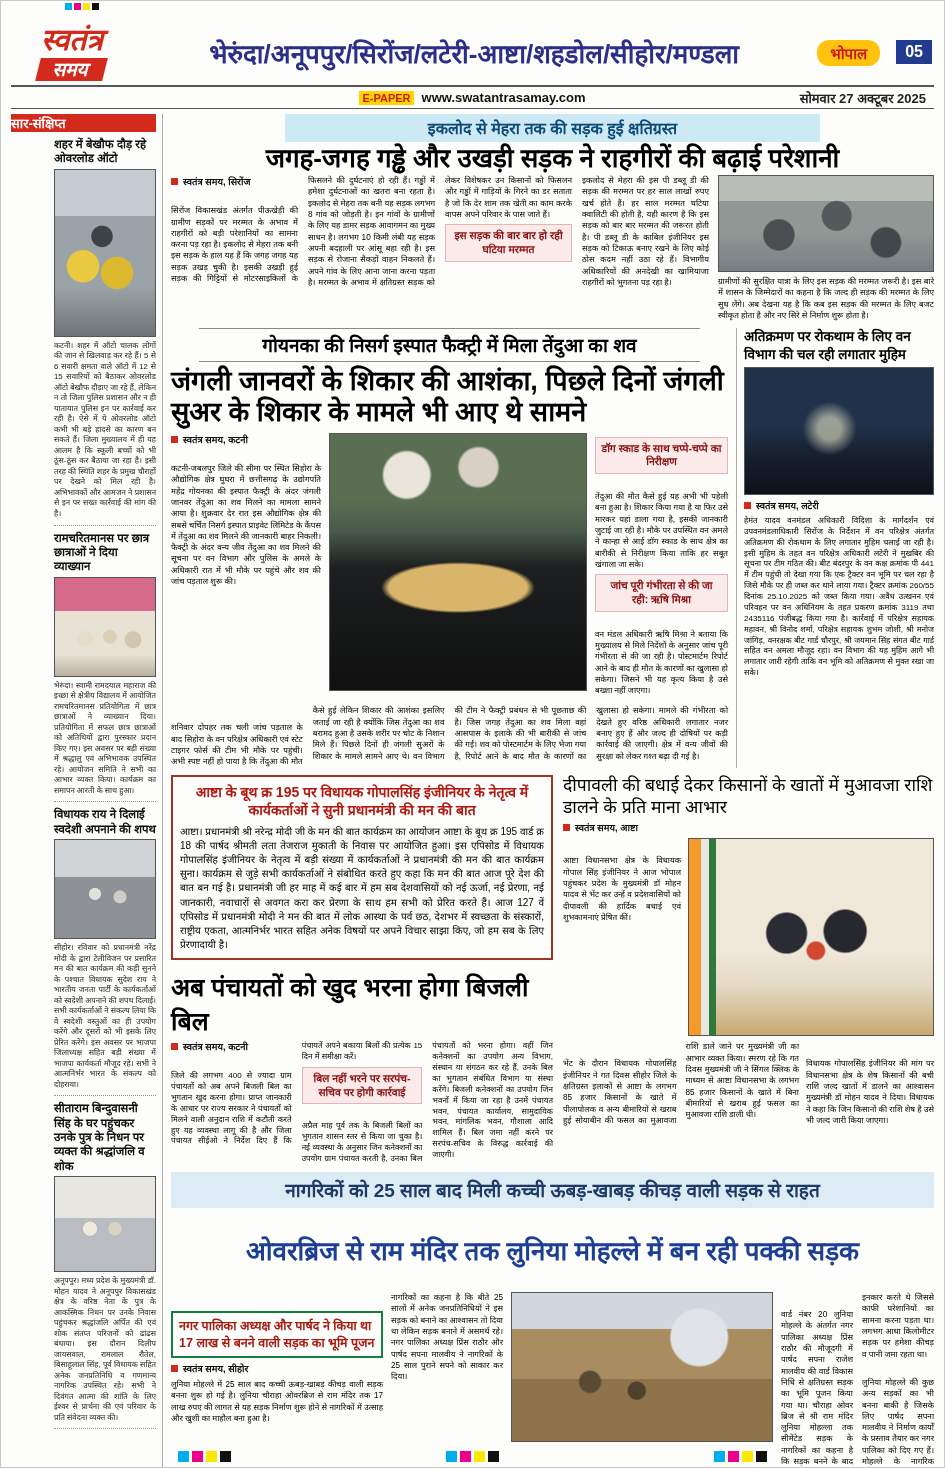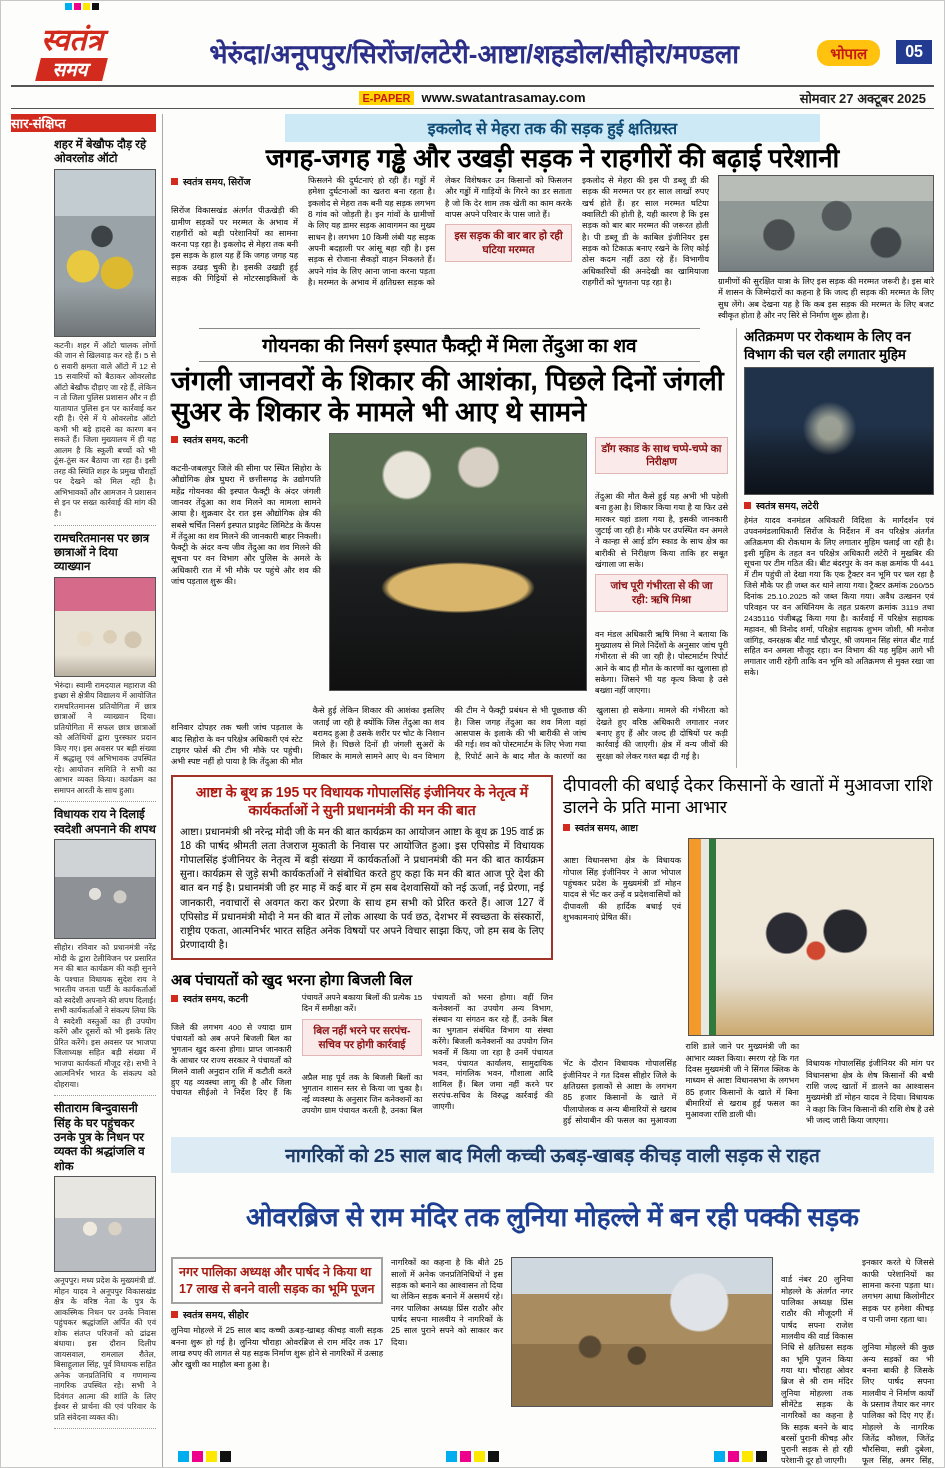--- a/index.html
+++ b/index.html
@@ -112,37 +112,37 @@
   .forest-headline { font-weight:bold; font-size:13.5px; line-height:1.28; margin:0 0 4px; }
   .forest-body { font-size:8px; line-height:1.36; text-align:justify; margin:0; }
 
   
   .middle-row { display:flex; gap:10px; }
   .mid-left { width:382px; flex:none; }
   .asta-box { border:2px solid #a23327; padding:6px 7px; }
   .asta-headline { color:#b01810; font-weight:bold; font-size:14px; line-height:1.32; text-align:center; margin:0 0 5px; }
   .asta-body { font-size:10px; line-height:1.42; text-align:justify; margin:0; }
   .bijli { margin-top:9px; }
-  .bijli-headline { font-size:15px; font-weight:bold; margin:0 0 4px; }
+  .bijli-headline { font-size:25px; font-weight:bold; margin:0 0 4px; }
   .bijli-content { column-count:3; column-gap:10px; font-size:8px; line-height:1.36; text-align:justify; }
   .mid-right { flex:1; min-width:0; }
   .diwali-headline { font-size:17.5px; font-weight:normal; line-height:1.25; margin:0 0 3px; }
   .diwali-row { display:flex; gap:7px; margin-top:2px; }
   .diwali-left { width:118px; flex:none; font-size:8.2px; line-height:1.38; text-align:justify; }
   .photo-cm { flex:1; }
   .diwali-bottom { display:flex; gap:7px; margin-top:5px; }
   .diwali-b2 { flex:1; column-count:2; column-gap:9px; font-size:8.2px; line-height:1.38; text-align:justify; min-width:0; }
   .diwali-b3 { width:128px; flex:none; font-size:8.2px; line-height:1.38; text-align:justify; }
 
   
   .bottom-banner { background:#dcebf4; color:#1d3b66; font-weight:bold; font-size:19px; text-align:center; padding:5px; }
   .bottom-headline { color:#1c3f94; font-size:26px; font-weight:bold; text-align:center; padding:3px 0 2px; }
   .bottom-content { display:flex; gap:8px; }
   .bottom-left { width:212px; flex:none; }
-  .bottom-subhead { border:2px solid #a3a3a3; color:#a61c12; font-weight:bold; font-size:12.5px; line-height:1.32; padding:5px 6px; margin-bottom:4px; }
+  .bottom-subhead { border:2px solid #15803d; color:#a61c12; font-weight:bold; font-size:12.5px; line-height:1.32; padding:5px 6px; margin-bottom:4px;margin-top:19px; }
   .bottom-b { font-size:8.2px; line-height:1.38; text-align:justify; margin:0; }
   .bottom-mid { width:112px; flex:none; }
   .photo-construction { width:262px; flex:none; }
   .bottom-right { flex:1; column-count:2; column-gap:9px; font-size:8.2px; line-height:1.38; text-align:justify; min-width:0; }
 
   
   .reg-row { position:absolute; bottom:5px; left:0; right:0; display:flex; justify-content:space-around; padding:0 70px; }
   .reg-group { display:flex; gap:3px; }
 </style>
 </head>

